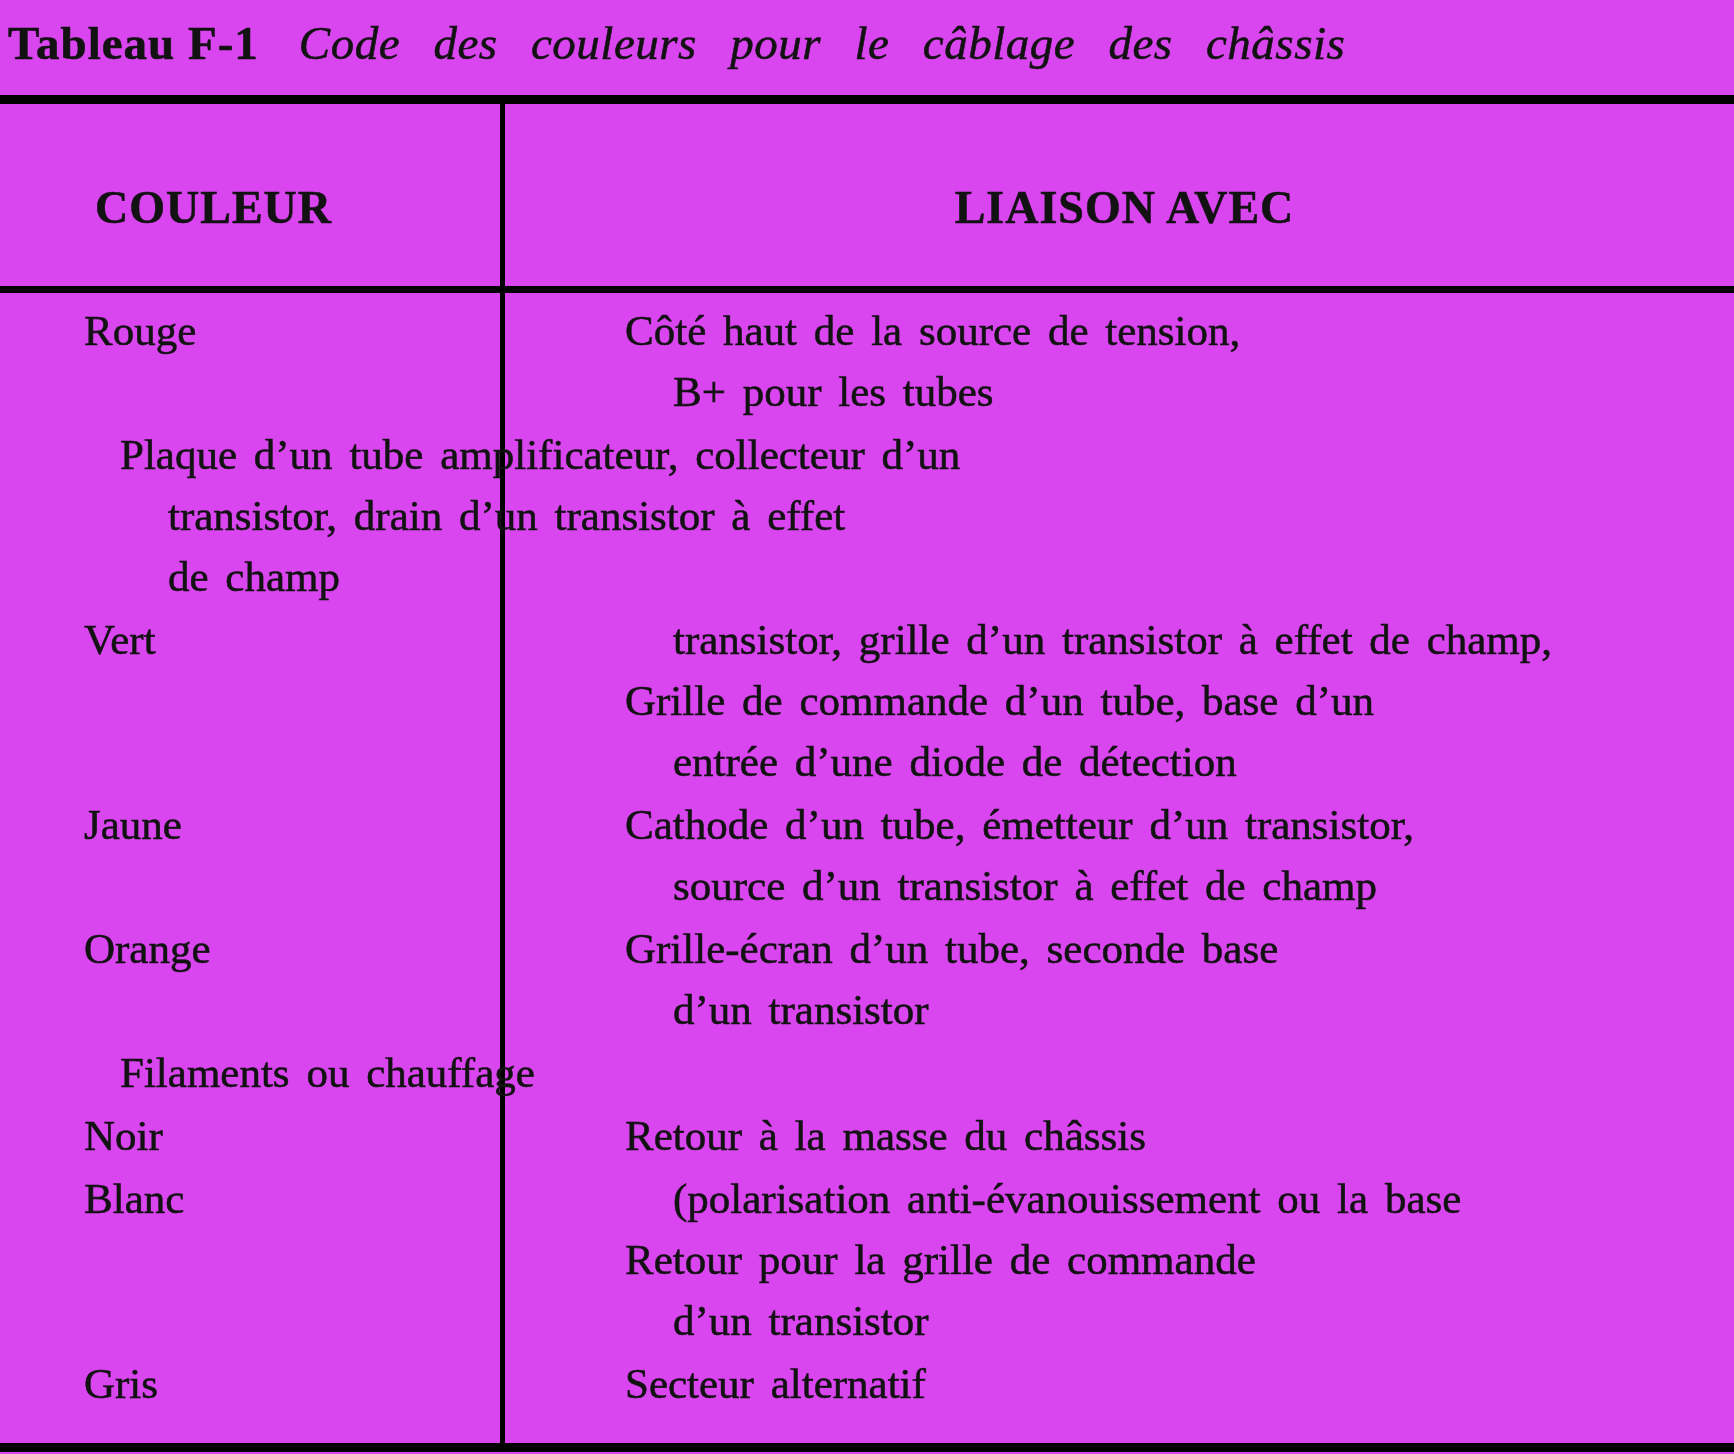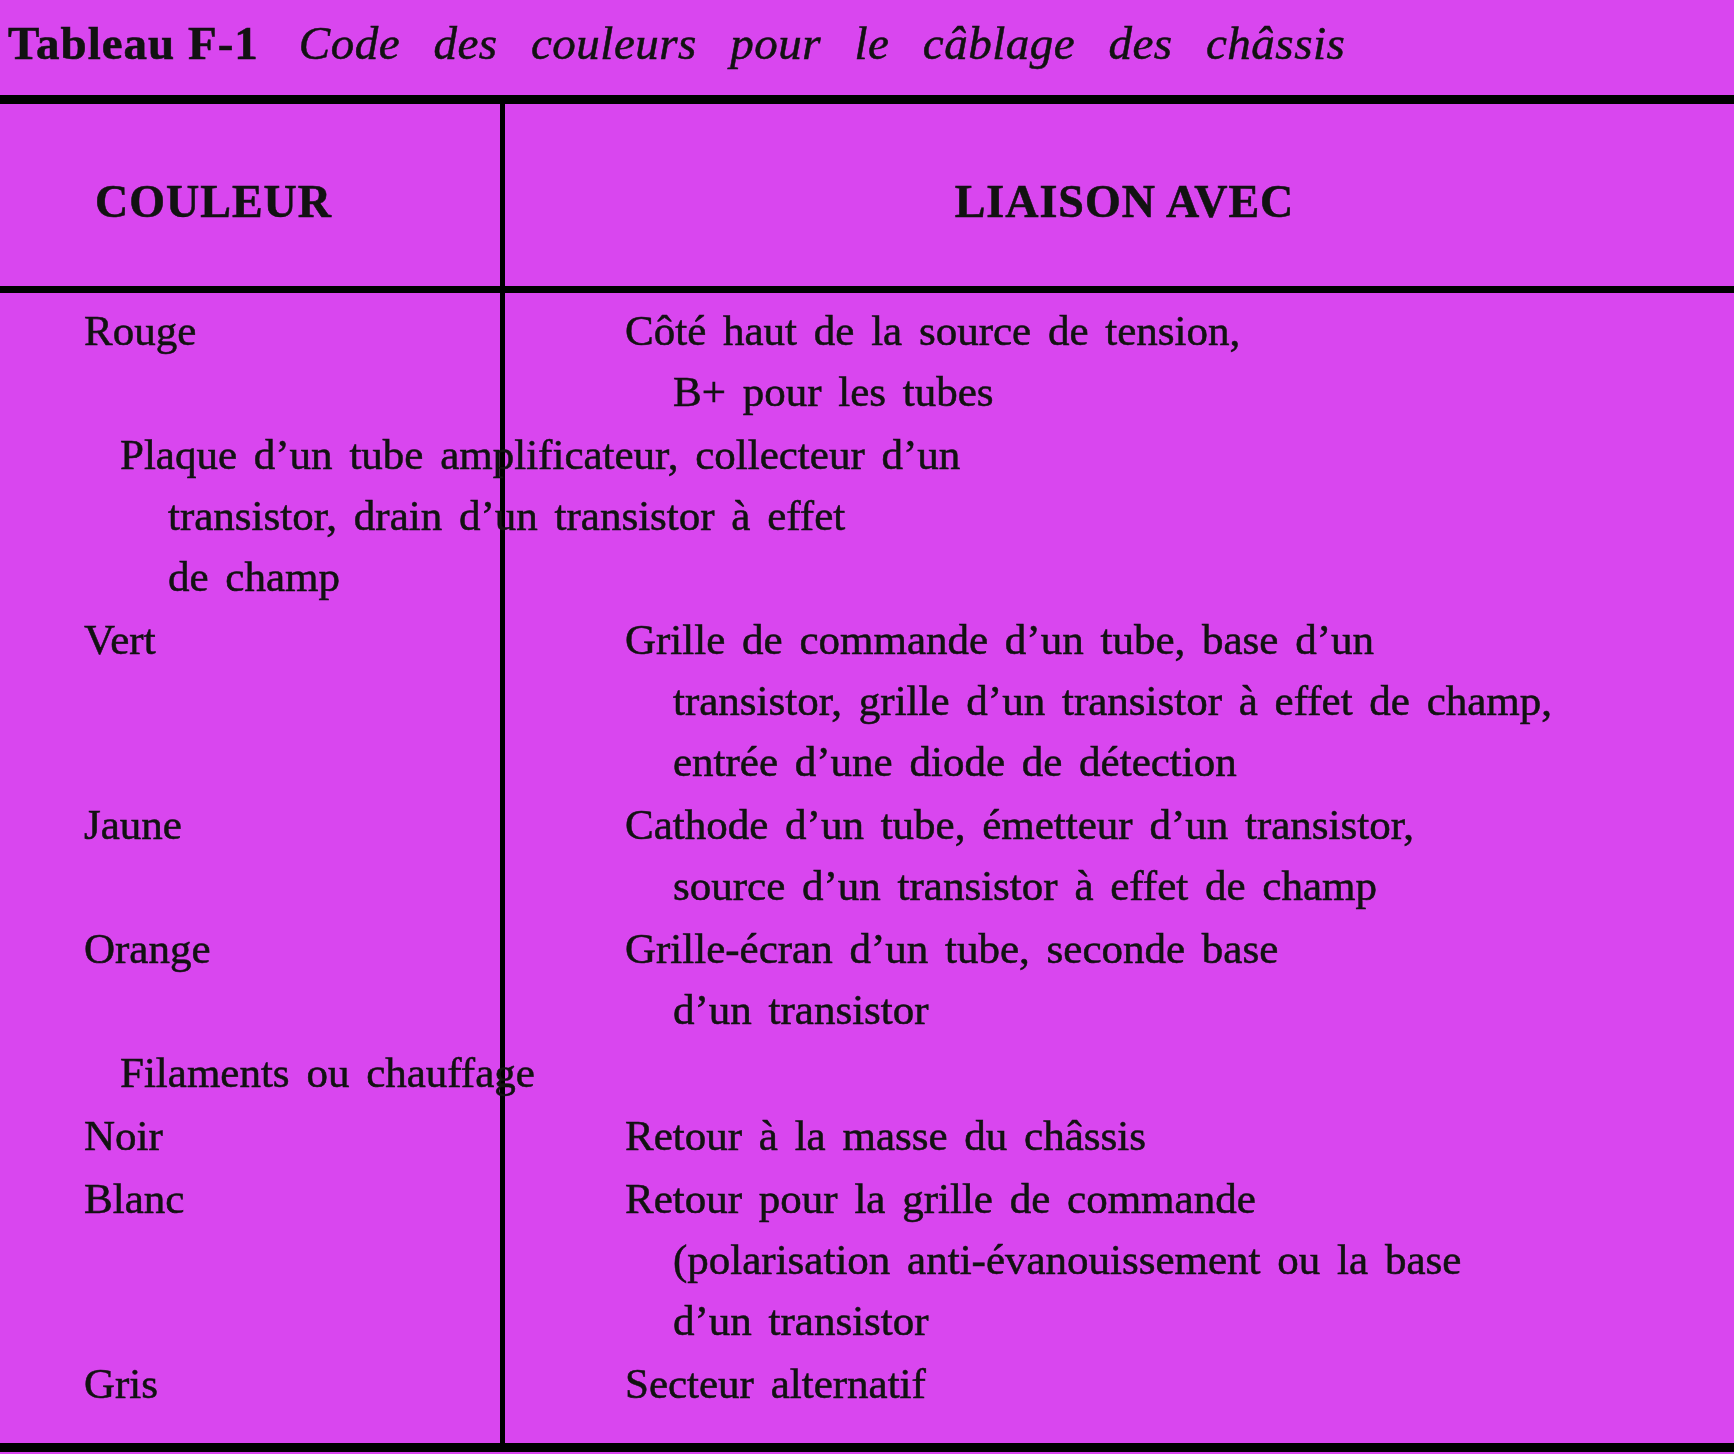--- a/index.html
+++ b/index.html
@@ -49,21 +49,21 @@
     left: 500px;
     top: 95px;
     width: 5px;
     height: 1357px;
     background: #000;
   }
 
   
   .header-row {
     position: absolute;
-    top: 86px;
+    top: 92px;
     left: 0;
     right: 0;
     height: 180px;
     display: flex;
   }
   .h-col {
     display: flex;
     align-items: flex-end;
     justify-content: center;
     font-weight: bold;
@@ -134,22 +134,22 @@
       <div class="col-desc">
         <div class="desc-line first">Plaque d’un tube amplificateur, collecteur d’un</div>
         <div class="desc-line">transistor, drain d’un transistor à effet</div>
         <div class="desc-line">de champ</div>
       </div>
     </div>
 
     <div class="row">
       <div class="col-label">Vert</div>
       <div class="col-desc">
+        <div class="desc-line">transistor, grille d’un transistor à effet de champ,</div>
         <div class="desc-line first">Grille de commande d’un tube, base d’un</div>
-        <div class="desc-line">transistor, grille d’un transistor à effet de champ,</div>
         <div class="desc-line">entrée d’une diode de détection</div>
       </div>
     </div>
 
     <div class="row">
       <div class="col-label">Jaune</div>
       <div class="col-desc">
         <div class="desc-line first">Cathode d’un tube, émetteur d’un transistor,</div>
         <div class="desc-line">source d’un transistor à effet de champ</div>
       </div>
@@ -172,22 +172,22 @@
     <div class="row">
       <div class="col-label">Noir</div>
       <div class="col-desc">
         <div class="desc-line first">Retour à la masse du châssis</div>
       </div>
     </div>
 
     <div class="row">
       <div class="col-label">Blanc</div>
       <div class="col-desc">
+        <div class="desc-line">(polarisation anti-évanouissement ou la base</div>
         <div class="desc-line first">Retour pour la grille de commande</div>
-        <div class="desc-line">(polarisation anti-évanouissement ou la base</div>
         <div class="desc-line">d’un transistor</div>
       </div>
     </div>
 
     <div class="row">
       <div class="col-label">Gris</div>
       <div class="col-desc">
         <div class="desc-line first">Secteur alternatif</div>
       </div>
     </div>

